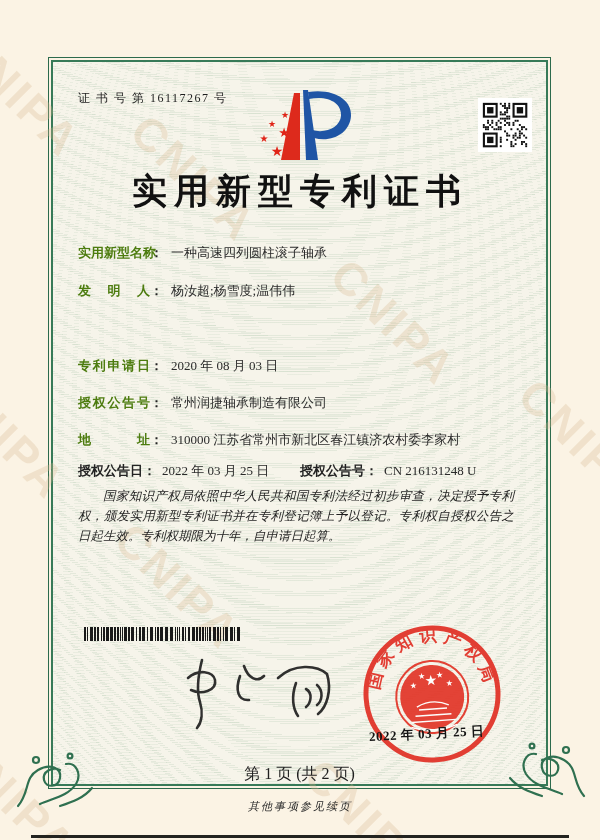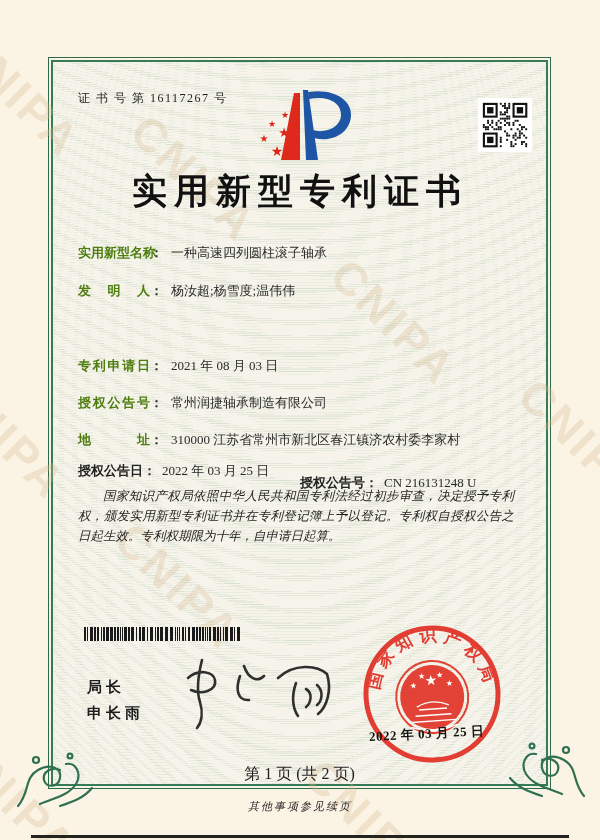--- a/index.html
+++ b/index.html
@@ -21,21 +21,21 @@
   .cert-no{position:absolute;left:78px;top:90px;font-size:12px;letter-spacing:1.5px;color:#1d1d1d;}
   .logo{position:absolute;left:254px;top:88px;}
   .qr{position:absolute;left:478px;top:98px;background:#fff;padding:1px;}
   .title{position:absolute;left:0;top:168px;width:100%;text-align:center;
          font-size:35px;font-weight:bold;letter-spacing:7px;color:#111;}
   .row{position:absolute;left:78px;width:445px;height:19px;font-size:13px;white-space:nowrap;}
   .flabel{display:inline-block;width:72px;text-align:justify;text-align-last:justify;
           font-weight:600;color:#4d7c0f;vertical-align:bottom;}
   .colon{font-weight:600;}
   .fval{margin-left:8px;color:#2a2a2a;text-align:center;}
-  .pair2{position:absolute;left:222px;top:12px;}
+  .pair2{position:absolute;left:222px;top:0;}
   .paras{position:absolute;left:78px;top:486px;width:436px;font-size:12.5px;line-height:20px;
          text-align:justify;font-style:italic;color:#1f1f1f;}
   .paras p{margin:0;text-indent:2em;}
   .barcode{position:absolute;left:84px;top:627px;}
   .signer{position:absolute;left:87px;top:674px;font-family:"Liberation Sans","DejaVu Sans",sans-serif;
           font-weight:bold;font-size:15px;letter-spacing:4px;color:#1e1e1e;line-height:26px;}
   .signature{position:absolute;left:178px;top:650px;}
   .seal{position:absolute;left:357px;top:619px;opacity:.9;transform:rotate(-4deg);}
   .seal-date{position:absolute;left:369px;top:725px;font-size:13px;font-weight:600;
              letter-spacing:.5px;color:#151515;transform:rotate(-3deg);z-index:4;}
@@ -190,21 +190,21 @@
 
     <div class="title">实用新型专利证书</div>
 
     <div class="row" style="top:244px">
       <span class="flabel">实用新型名称</span><span class="colon">：</span><span class="fval">一种高速四列圆柱滚子轴承</span>
     </div>
     <div class="row" style="top:282px">
       <span class="flabel">发明人</span><span class="colon">：</span><span class="fval">杨汝超;杨雪度;温伟伟</span>
     </div>
     <div class="row" style="top:357px">
-      <span class="flabel">专利申请日</span><span class="colon">：</span><span class="fval">2021 年 08 月 03 日</span>
+      <span class="flabel">专利申请日</span><span class="colon">：</span><span class="fval">2020 年 08 月 03 日</span>
     </div>
     <div class="row" style="top:394px">
       <span class="flabel">授权公告号</span><span class="colon">：</span><span class="fval">常州润捷轴承制造有限公司</span>
     </div>
     <div class="row" style="top:431px">
       <span class="flabel">地址</span><span class="colon">：</span><span class="fval">310000 江苏省常州市新北区春江镇济农村委李家村</span>
     </div>
     <div class="row" style="top:462px">
       <span><span style="font-weight:600">授权公告日</span><span class="colon">：</span><span class="fval" style="margin-left:6px">2022 年 03 月 25 日</span></span>
       <span class="pair2"><span style="font-weight:600">授权公告号</span><span class="colon">：</span><span class="fval" style="margin-left:6px">CN 216131248 U</span></span>
@@ -259,24 +259,20 @@
           <rect x="133" y="0" width="2" height="14" fill="#1a1a1a"></rect>
           <rect x="136" y="0" width="1" height="14" fill="#1a1a1a"></rect>
           <rect x="139" y="0" width="1" height="14" fill="#1a1a1a"></rect>
           <rect x="141" y="0" width="3" height="14" fill="#1a1a1a"></rect>
           <rect x="146" y="0" width="3" height="14" fill="#1a1a1a"></rect>
           <rect x="150" y="0" width="1" height="14" fill="#1a1a1a"></rect>
           <rect x="153" y="0" width="3" height="14" fill="#1a1a1a"></rect>
         </g>
     </svg>
 
-    <div class="signer">
-      <div>局长</div>
-      <div>申长雨</div>
-    </div>
 
     <svg class="signature" width="160" height="82" viewBox="0 0 160 82">
       <g stroke="#1b1b1b" stroke-width="2.6" fill="none" stroke-linecap="round" opacity=".9">
         <path d="M24,10 C20,26 18,40 22,52 C25,62 24,72 19,78"></path>
         <path d="M10,28 C20,19 35,21 37,30 C39,41 23,45 13,40"></path>
         <path d="M62,26 C57,40 60,51 71,50"></path>
         <path d="M66,16 C70,28 79,33 86,26"></path>
         <path d="M100,28 C116,13 139,15 149,24 C154,40 149,57 140,64"></path>
         <path d="M118,33 C113,47 115,59 120,66"></path>
         <path d="M128,39 C135,43 133,53 128,57"></path>

